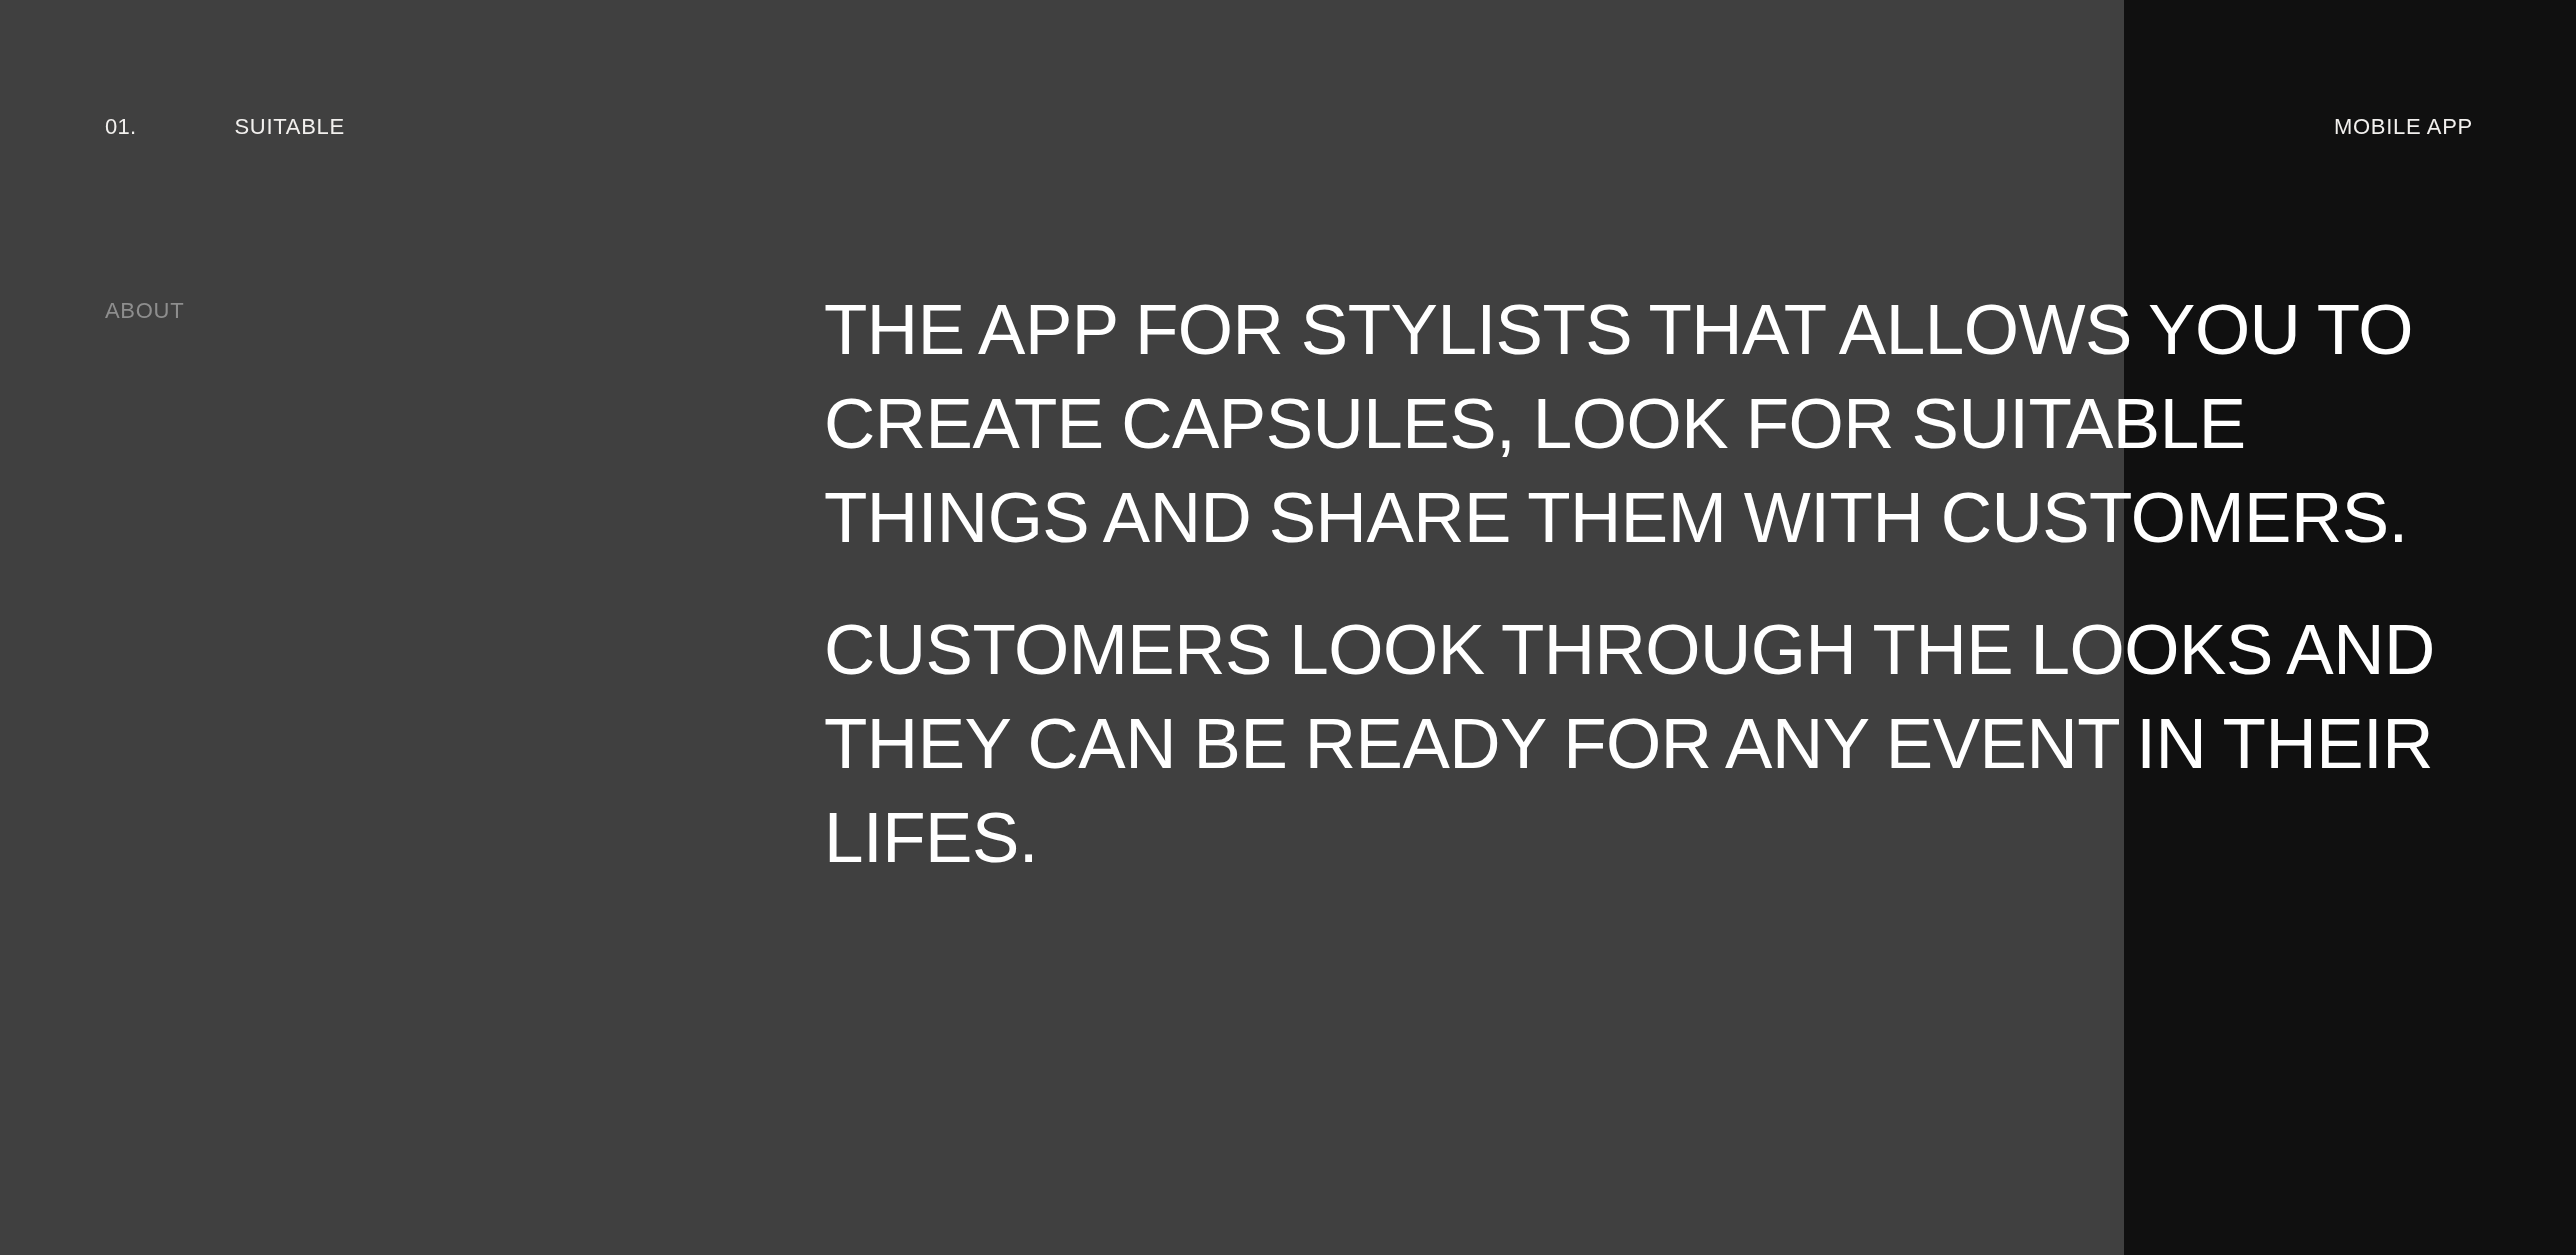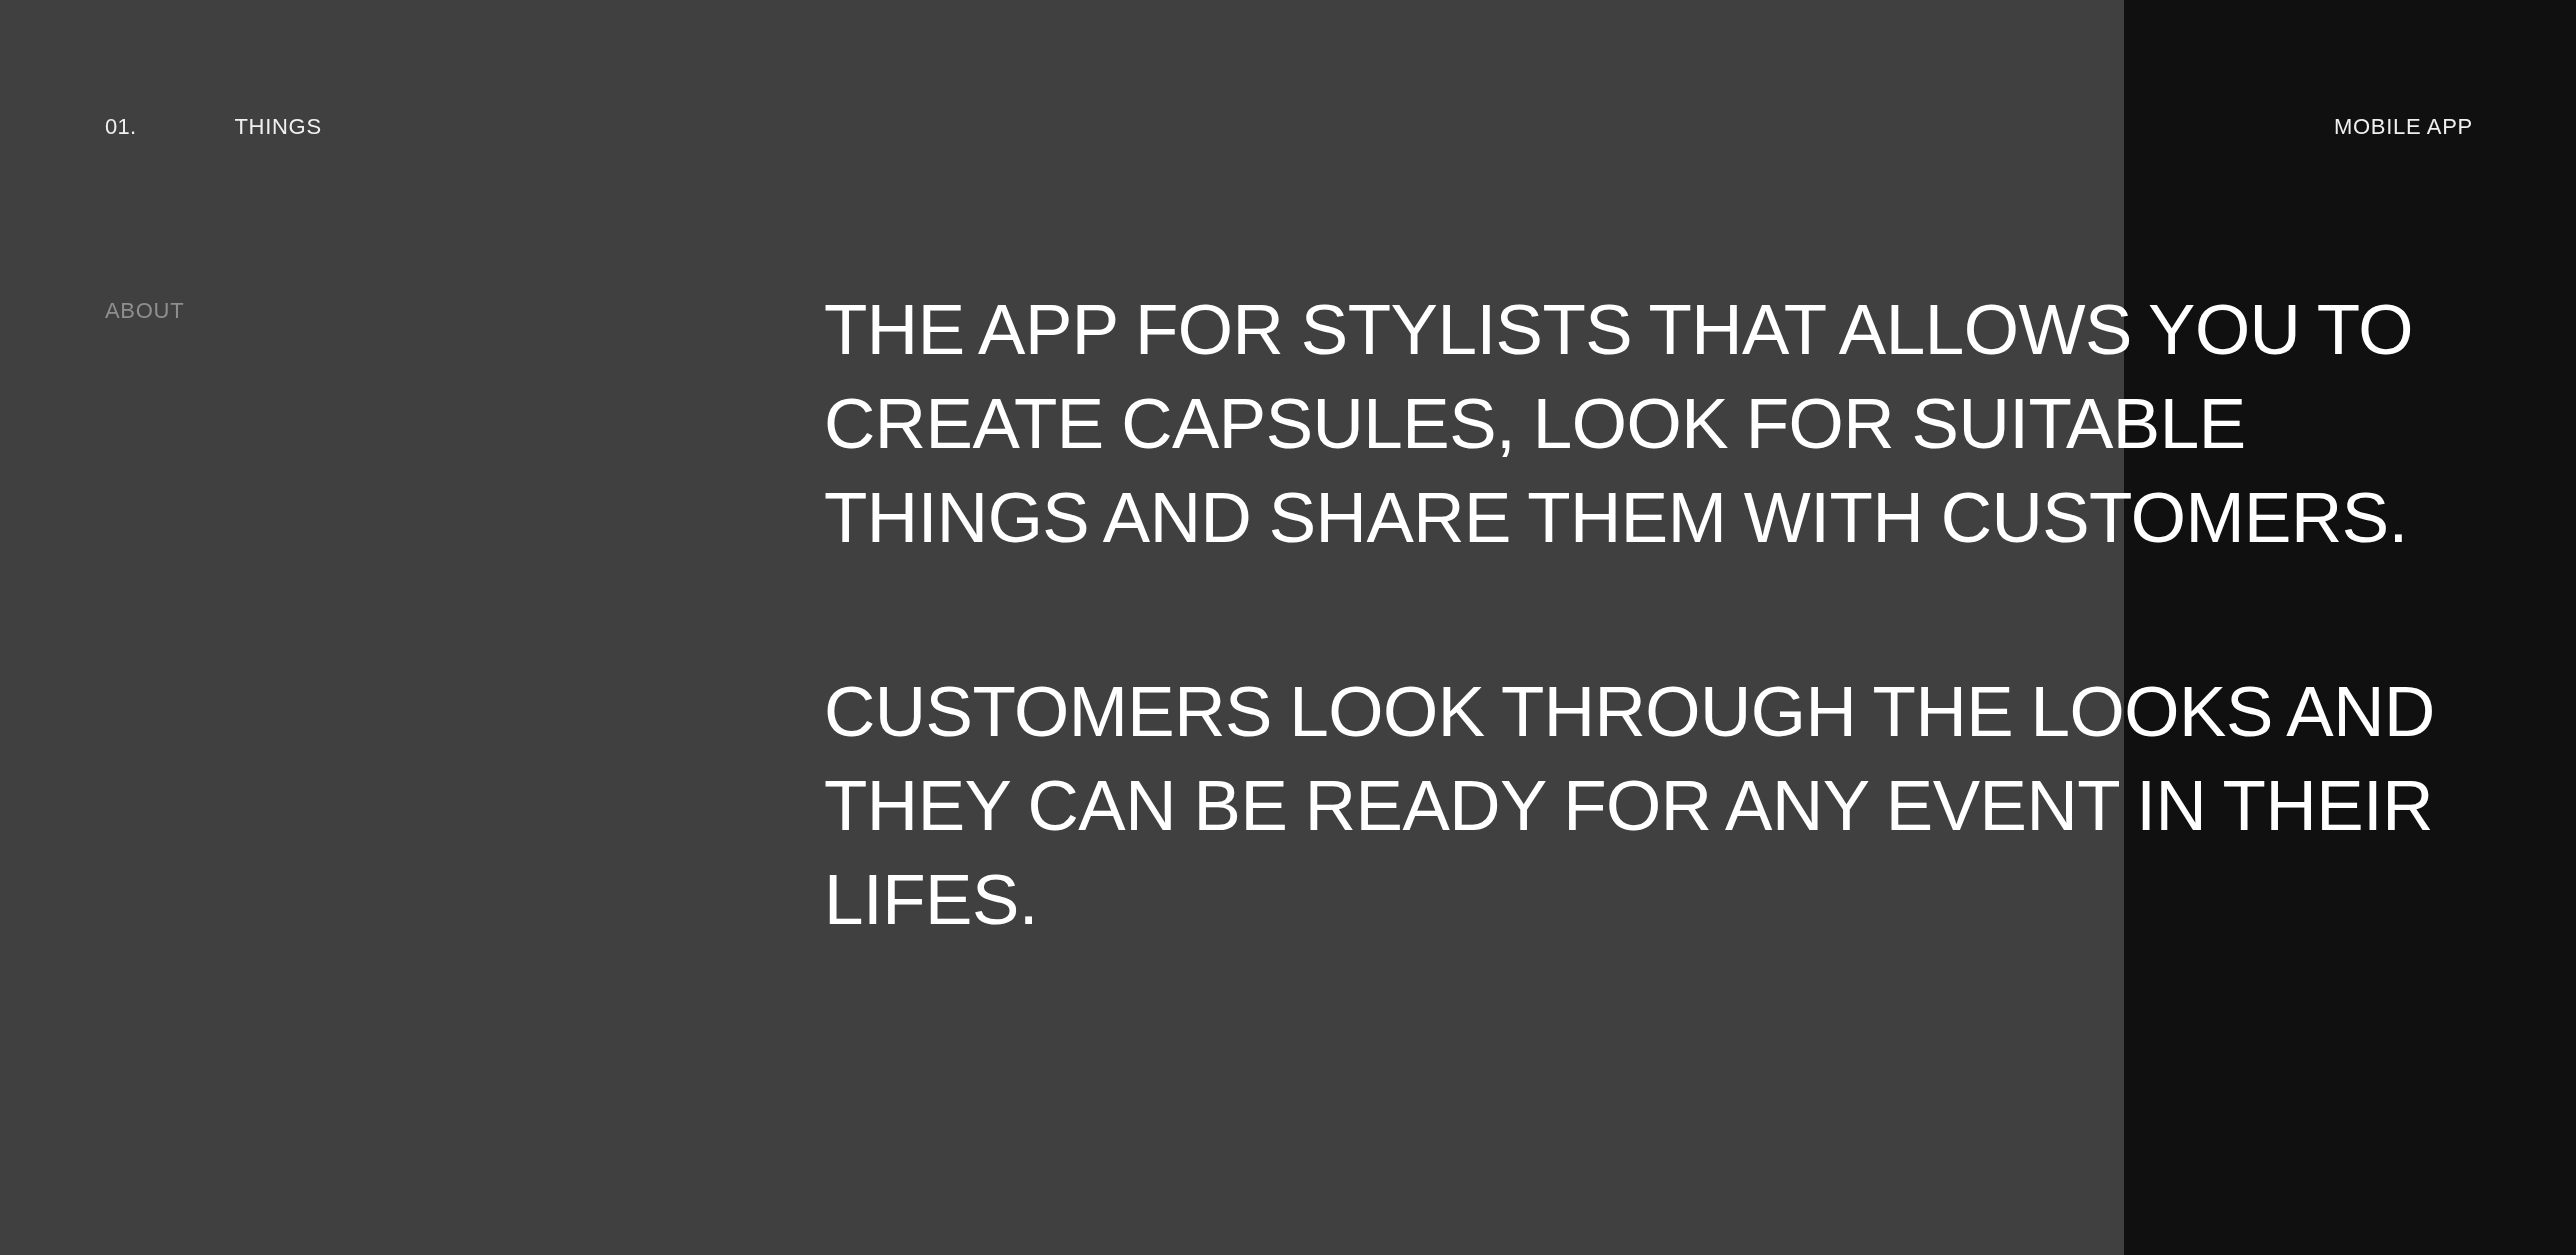--- a/index.html
+++ b/index.html
@@ -106,33 +106,33 @@
     line-height: 94px;
     letter-spacing: -0.5px;
     font-weight: 300;
     color: #ffffff;
     text-transform: uppercase;
     font-stretch: condensed;
     word-spacing: -1.7px;
   }
 
   .statement p.para-gap {
-    margin-top: 100px;
+    margin-top: 38px;
   }
 </style>
 </head>
 <body>
 
 <div class="page">
 
   <div class="topbar">
 
     <div class="topbar-left">
       <span class="meta-index">01.</span>
-      <span class="meta-label">THINGS</span>
+      <span class="meta-label">SUITABLE</span>
     </div>
 
     <div class="topbar-right">
       <span class="meta-category">MOBILE APP</span>
     </div>
 
   </div>
 
   <div class="section-label">ABOUT</div>
 

